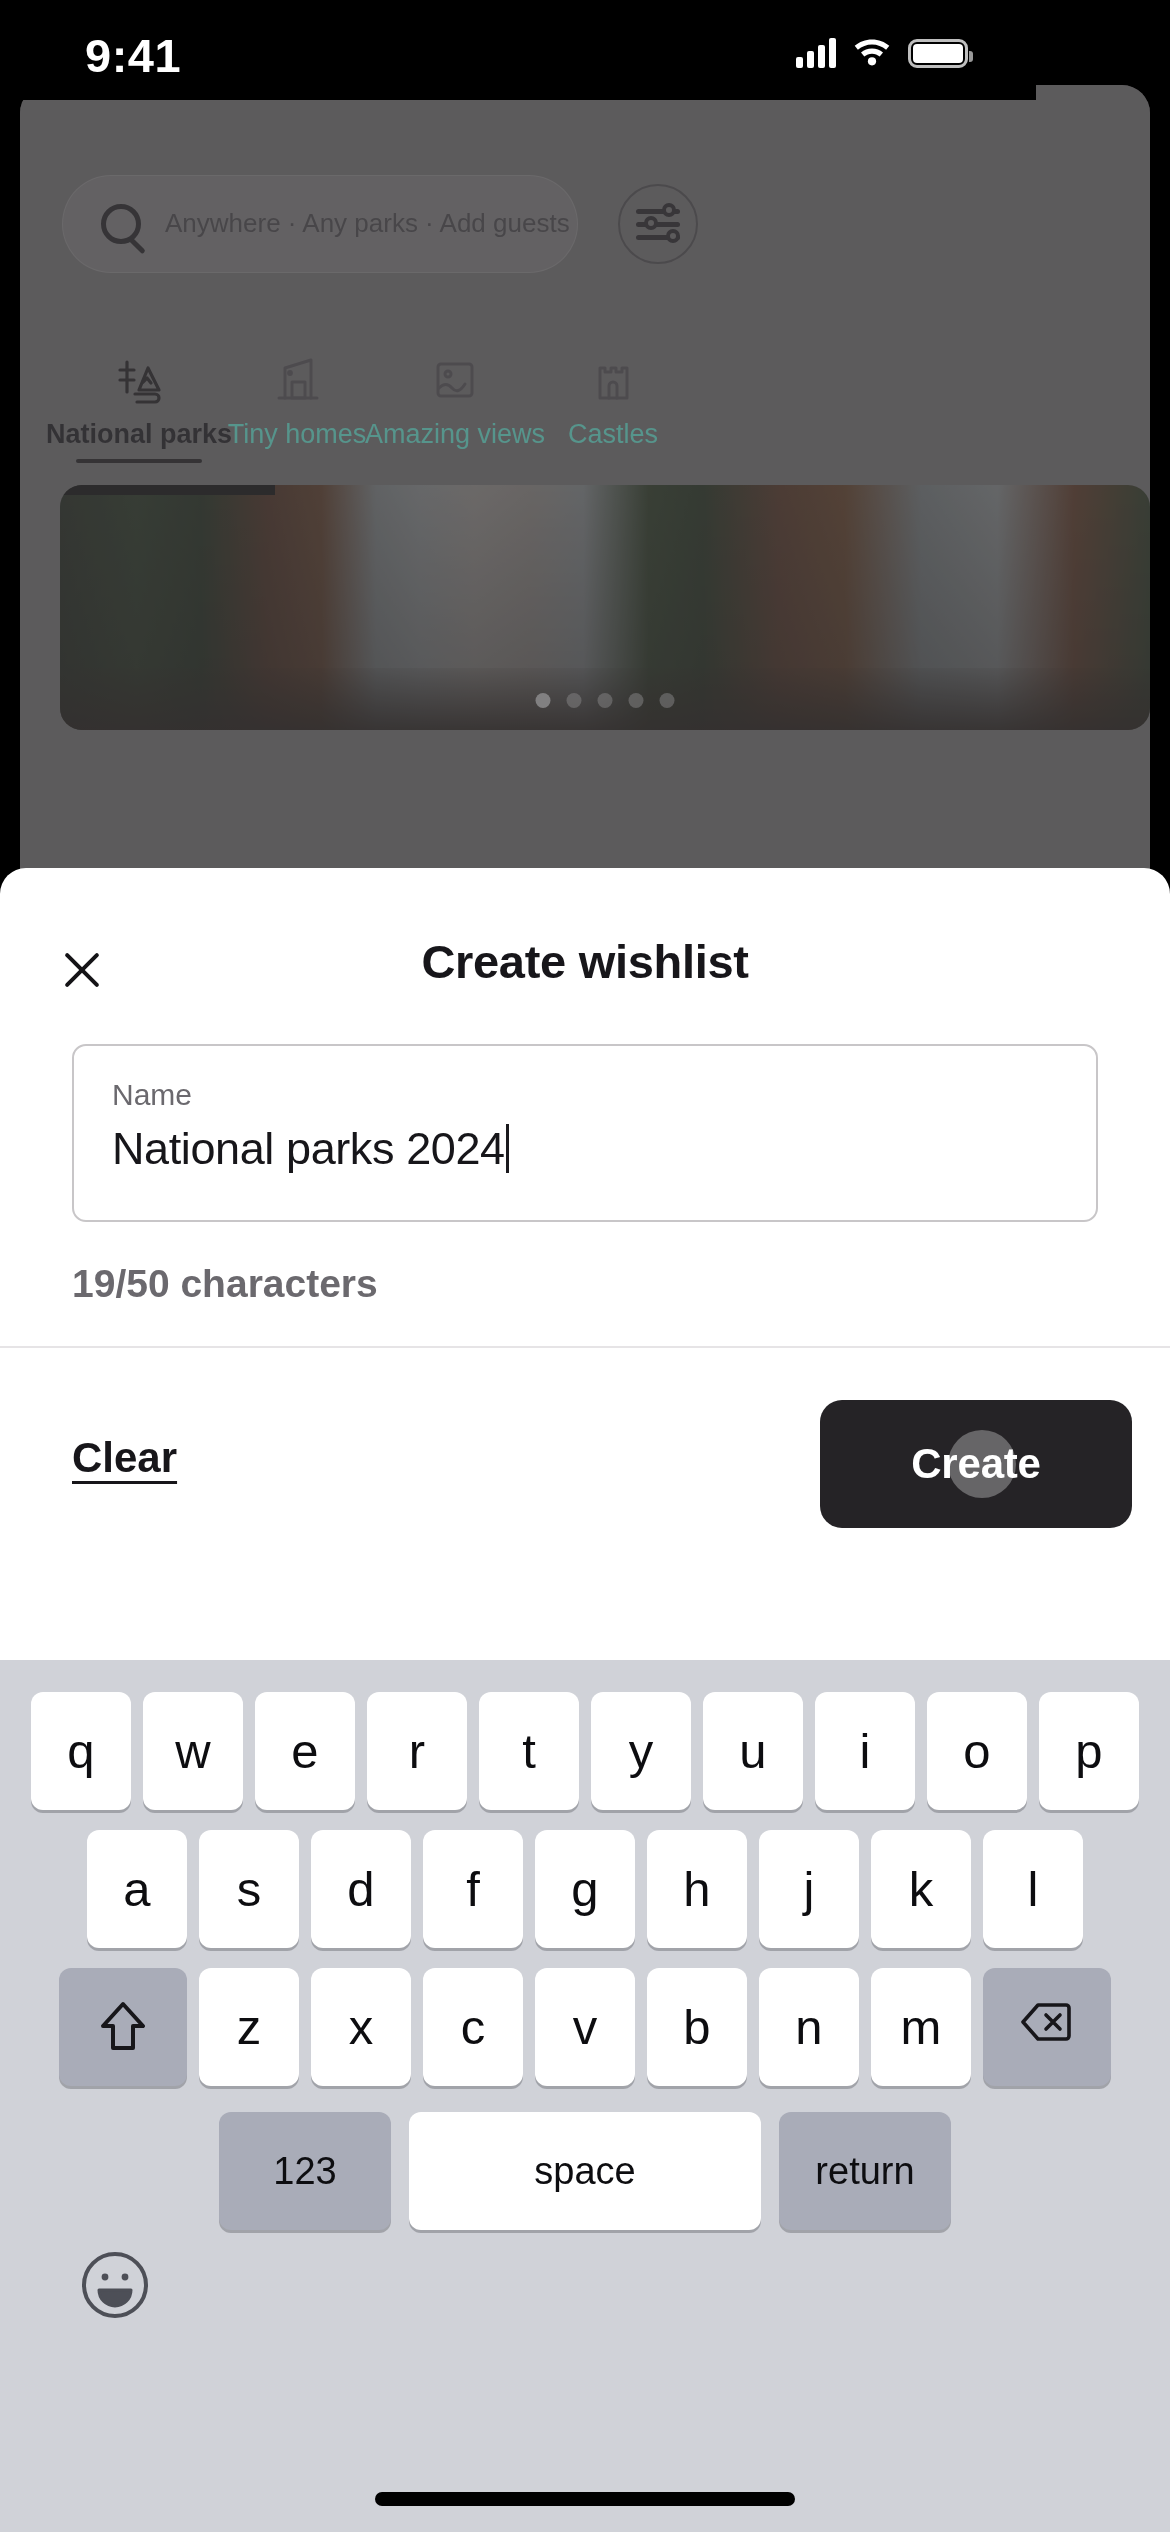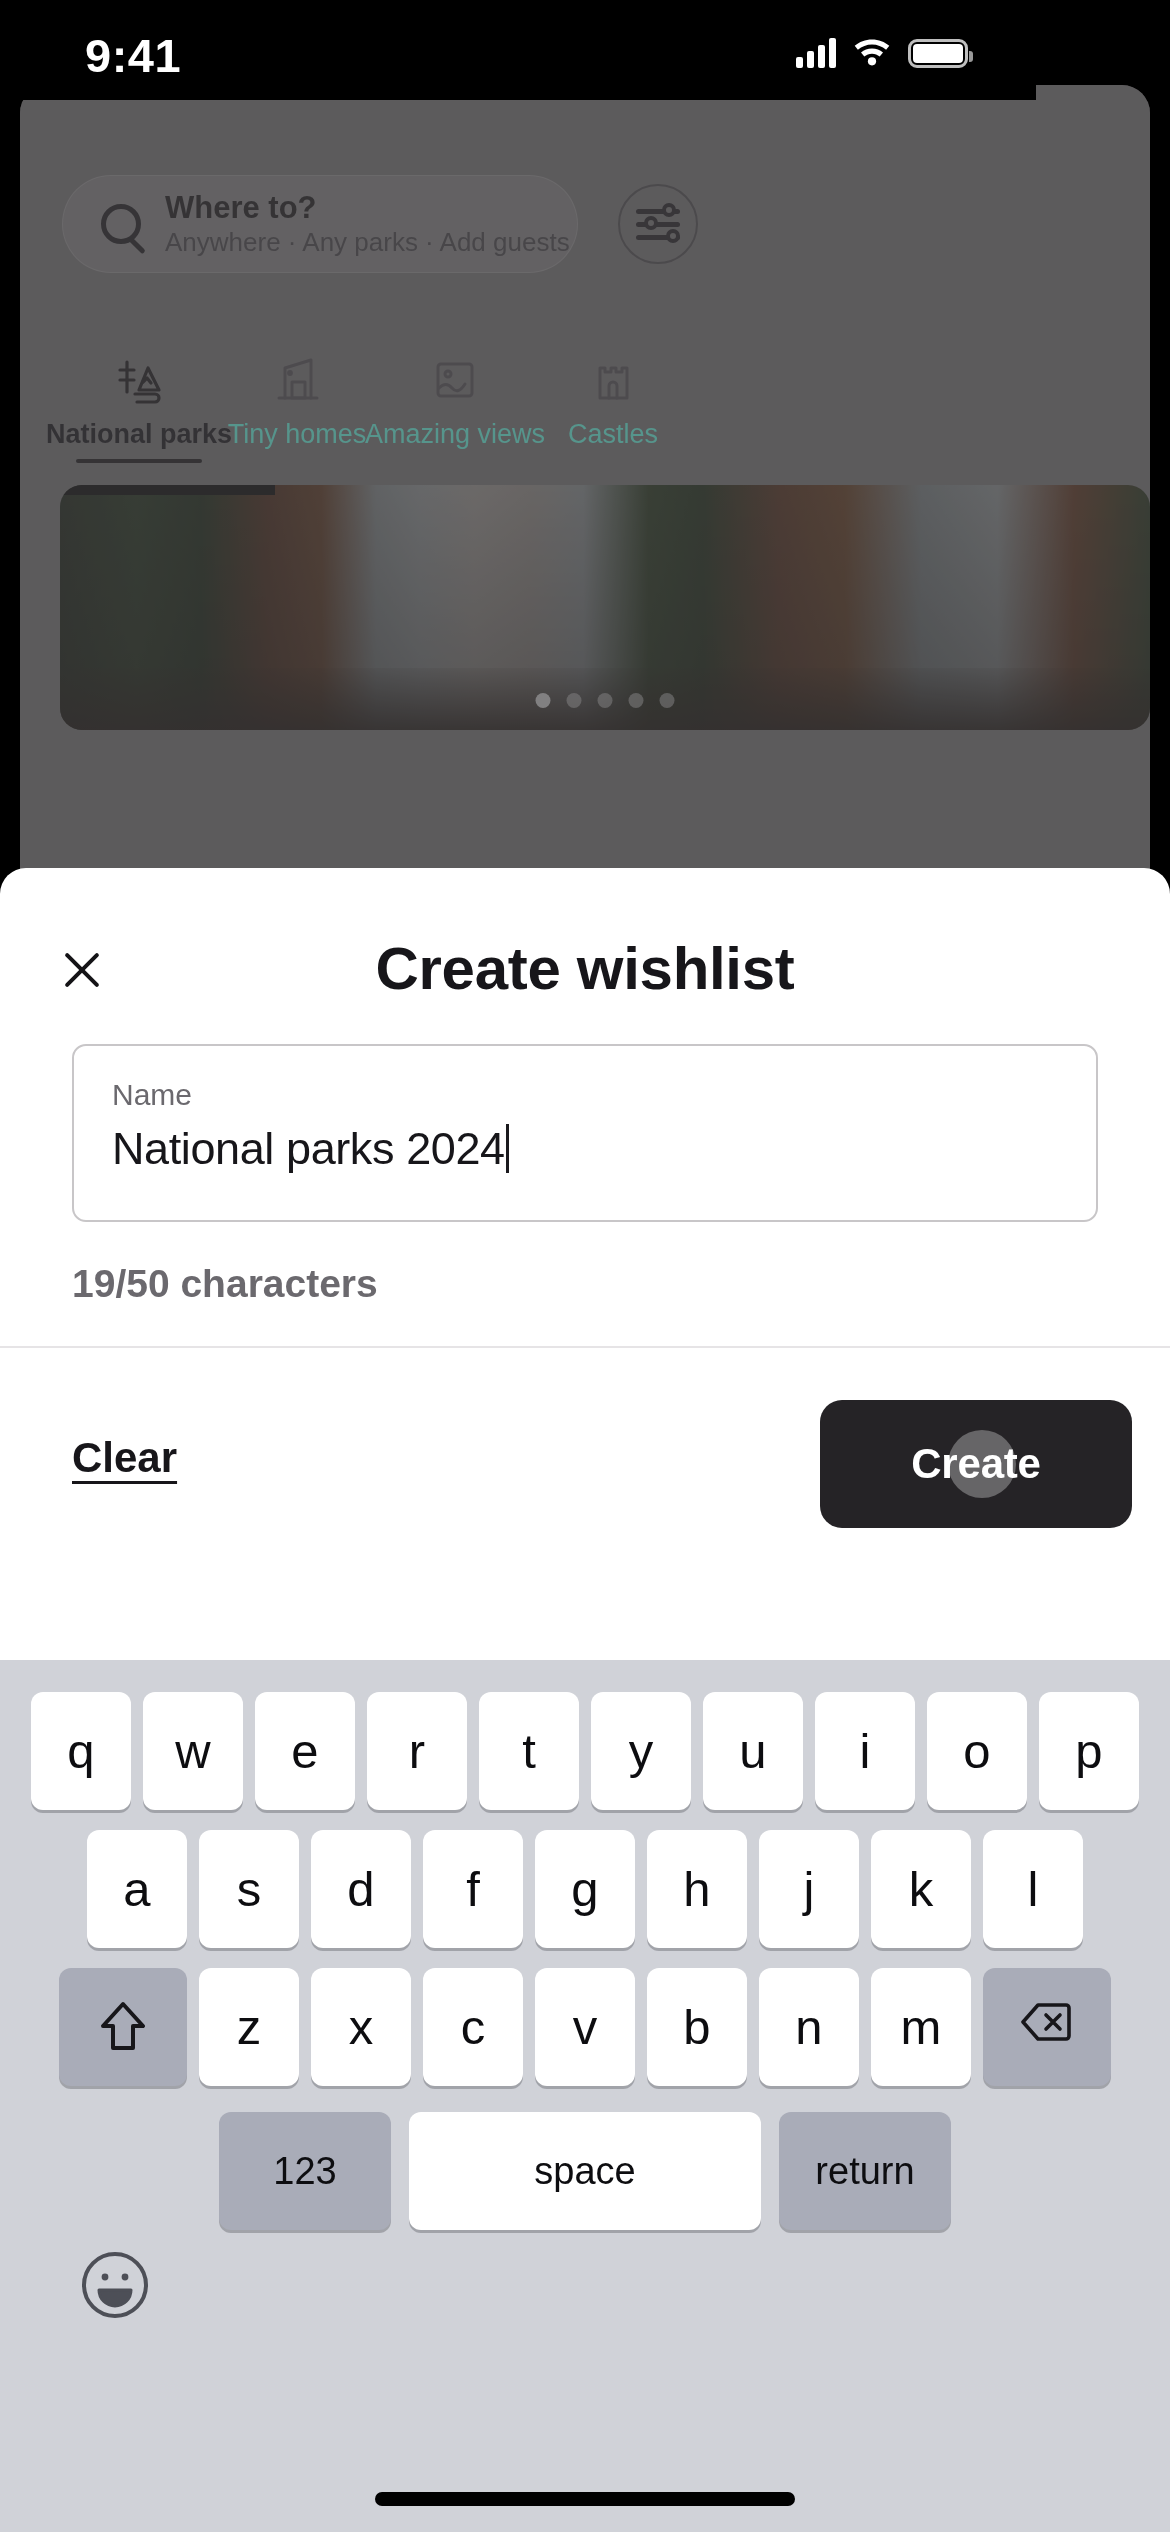--- a/index.html
+++ b/index.html
@@ -150,21 +150,21 @@
     position:absolute; left:52px; top:72px; width:60px; height:60px;
     display:flex; align-items:center; justify-content:center;
   }
   #close-btn span{
     position:absolute; width:46px; height:4px; background:#141316; border-radius:2px;
   }
   #close-btn span:first-child{ transform:rotate(45deg); }
   #close-btn span:last-child{ transform:rotate(-45deg); }
   #sheet-title{
     position:absolute; left:0; right:0; top:66px; text-align:center;
-    font-size:60px; font-weight:700; color:#17161a; letter-spacing:-.3px;
+    font-size:47px; font-weight:700; color:#17161a; letter-spacing:-.3px;
   }
 
   #sheet-body{ position:relative; height:296px; }
   #name-field{
     position:absolute; left:72px; top:-6px; width:1026px; height:178px;
     border:2px solid #c8c6c8; border-radius:14px; background:#fff;
     padding:34px 0 0 38px;
   }
   #name-label{ font-size:30px; color:#6b696e; line-height:1; }
   #name-value-row{ display:flex; align-items:center; margin-top:14px; }
@@ -241,21 +241,20 @@
 </head>
 <body>
 
 <div id="phone">
 
   <div id="bg-app">
 
     <div id="search-pill">
       <div class="search-glass"></div>
       <div id="search-texts">
-        <div id="search-title">Where to?</div>
         <div id="search-sub">Anywhere · Any parks · Add guests</div>
       </div>
     </div>
 
     <div id="filter-btn">
       <div class="sliders">
         <span class="bar b1"></span>
           <span class="bar b2"></span>
           <span class="bar b3"></span>
         <span class="knob k1"></span>

